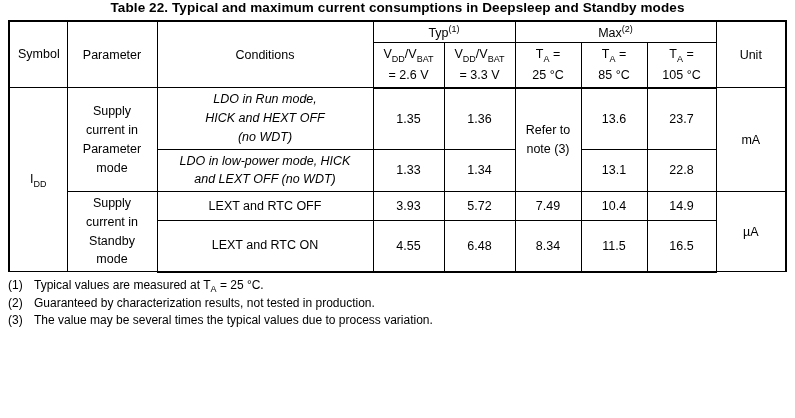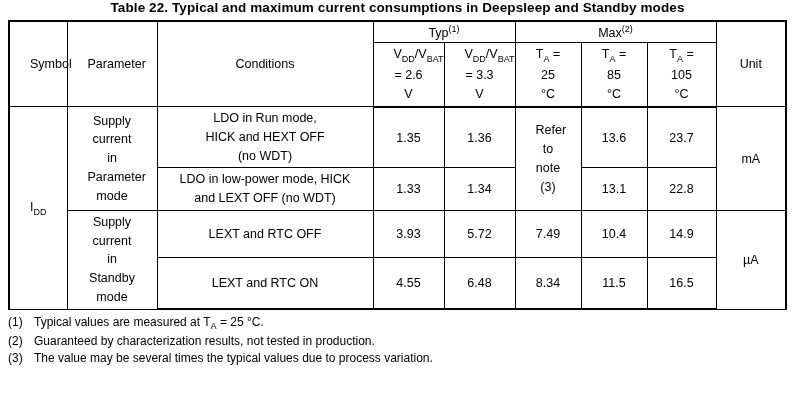--- a/index.html
+++ b/index.html
@@ -30,21 +30,21 @@
   table.main {
     border-collapse: collapse;
     margin-left: 8px;
     width: 779px;
     table-layout: fixed;
   }
   table.main td, table.main th {
     border: 1px solid #000000;
     font-size: 12.5px;
     font-weight: normal;
-    padding: 2px 20px;
+    padding: 2px 8px;
     vertical-align: middle;
     text-align: center;
   }
   .outer-left { border-left: 2px solid #000 !important; }
   .outer-right { border-right: 2px solid #000 !important; margin-left: 36px; }
   .outer-top { border-top: 2px solid #000 !important; }
   .outer-bottom { border-bottom: 2px solid #000 !important; }
   .thick-bottom { border-bottom: 2px solid #000 !important; }
 
   .hdr {
@@ -80,20 +80,21 @@
   .note-row {
     display: flex;
     align-items: flex-start;
   }
   .note-num {
     width: 26px;
     flex: none;
   }
   .tall {
     line-height: 1.75;
+    font-style: italic;
   }
 </style>
 </head>
 <body>
 
 <div class="page">
 
   <div class="table-title">Table 22. Typical and maximum current consumptions in Deepsleep and Standby modes</div>
 
   <table class="main">

